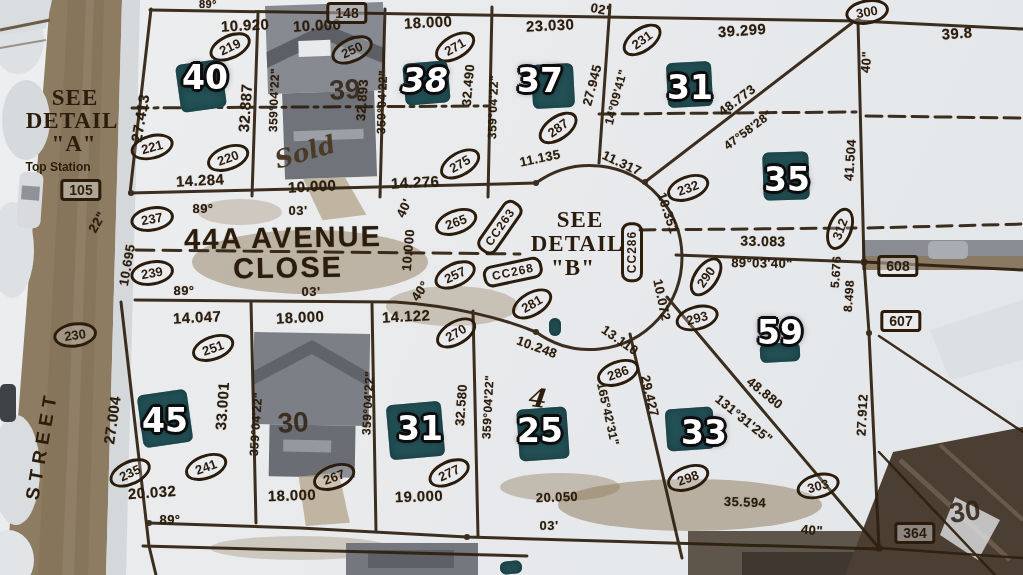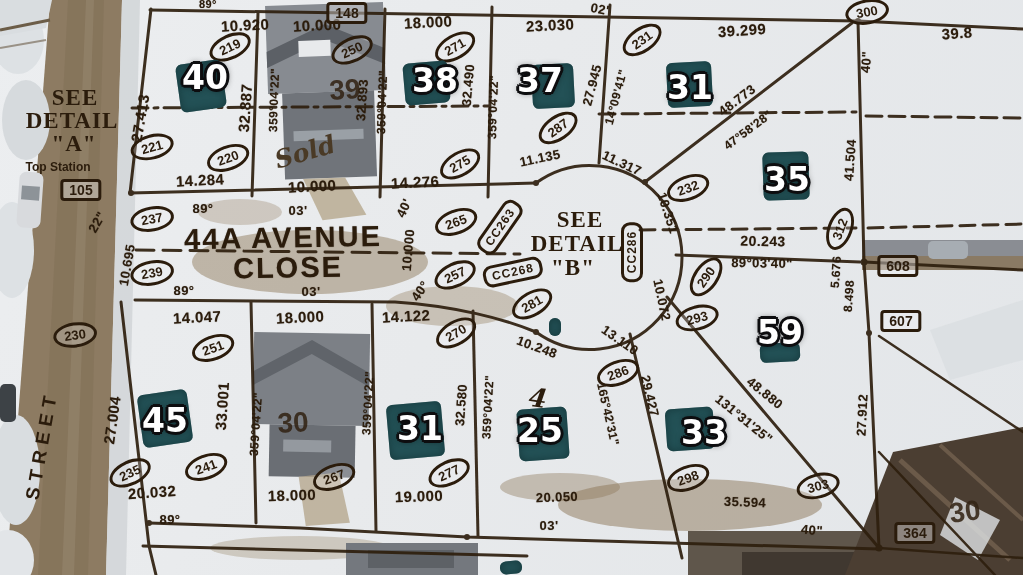--- a/index.html
+++ b/index.html
@@ -189,21 +189,21 @@
       <div class="dim" style="left: 203px; top: 208px; font-size: 13px; transform: translate(-50%, -50%) rotate(0deg);">89°</div>
       <div class="dim" style="left: 298px; top: 210px; font-size: 13px; transform: translate(-50%, -50%) rotate(0deg);">03'</div>
       <div class="dim" style="left: 404px; top: 208px; font-size: 13px; transform: translate(-50%, -50%) rotate(-65deg);">40'</div>
       <div class="dim" style="left: 408px; top: 250px; font-size: 13px; transform: translate(-50%, -50%) rotate(-85deg);">10.000</div>
       <div class="dim" style="left: 420px; top: 291px; font-size: 13px; transform: translate(-50%, -50%) rotate(-55deg);">40°</div>
       <div class="dim" style="left: 184px; top: 290px; font-size: 13px; transform: translate(-50%, -50%) rotate(0deg);">89°</div>
       <div class="dim" style="left: 311px; top: 291px; font-size: 13px; transform: translate(-50%, -50%) rotate(0deg);">03'</div>
       <div class="dim" style="left: 127px; top: 265px; font-size: 13px; transform: translate(-50%, -50%) rotate(-80deg);">10.695</div>
       <div class="dim" style="left: 97px; top: 222px; font-size: 13px; transform: translate(-50%, -50%) rotate(-60deg);">22"</div>
       <div class="dim" style="left: 668px; top: 213px; font-size: 13px; transform: translate(-50%, -50%) rotate(72deg);">10.351</div>
-      <div class="dim" style="left: 763px; top: 241px; font-size: 14px; transform: translate(-50%, -50%) rotate(1deg);">20.243</div>
+      <div class="dim" style="left: 763px; top: 241px; font-size: 14px; transform: translate(-50%, -50%) rotate(1deg);">33.083</div>
       <div class="dim" style="left: 762px; top: 263px; font-size: 13px; transform: translate(-50%, -50%) rotate(1deg);">89°03'40"</div>
       <div class="dim" style="left: 662px; top: 300px; font-size: 13px; transform: translate(-50%, -50%) rotate(78deg);">10.072</div>
       <div class="dim" style="left: 836px; top: 272px; font-size: 12px; transform: translate(-50%, -50%) rotate(-86deg);">5.676</div>
       <div class="dim" style="left: 849px; top: 296px; font-size: 12px; transform: translate(-50%, -50%) rotate(-86deg);">8.498</div>
       <div class="dim" style="left: 537px; top: 347px; font-size: 13px; transform: translate(-50%, -50%) rotate(20deg);">10.248</div>
       <div class="dim" style="left: 620px; top: 340px; font-size: 13px; transform: translate(-50%, -50%) rotate(35deg);">13.110</div>
       <div class="dim" style="left: 650px; top: 396px; font-size: 13px; transform: translate(-50%, -50%) rotate(77deg);">29.427</div>
       <div class="dim" style="left: 608px; top: 414px; font-size: 12px; transform: translate(-50%, -50%) rotate(77deg);">165°42'31"</div>
       <div class="dim" style="left: 765px; top: 393px; font-size: 13px; transform: translate(-50%, -50%) rotate(39deg);">48.880</div>
       <div class="dim" style="left: 744px; top: 419px; font-size: 13px; transform: translate(-50%, -50%) rotate(39deg);">131°31'25"</div>
@@ -267,21 +267,21 @@
       <div class="teal" style="left: 667px; top: 62px; width: 45px; height: 45px; transform: rotate(-3deg);"></div>
       <div class="teal" style="left: 763px; top: 152px; width: 46px; height: 48px; transform: rotate(-2deg);"></div>
       <div class="teal" style="left: 760px; top: 343px; width: 40px; height: 19px; transform: rotate(-3deg);"></div>
       <div class="teal" style="left: 666px; top: 408px; width: 48px; height: 42px; transform: rotate(-4deg);"></div>
       <div class="teal" style="left: 518px; top: 408px; width: 50px; height: 52px; transform: rotate(-4deg);"></div>
       <div class="teal" style="left: 388px; top: 403px; width: 55px; height: 55px; transform: rotate(-5deg);"></div>
       <div class="teal" style="left: 140px; top: 392px; width: 50px; height: 53px; transform: rotate(-8deg);"></div>
       <div class="teal" style="left: 549px; top: 318px; width: 12px; height: 18px; transform: rotate(0deg);"></div>
       <div class="teal" style="left: 500px; top: 561px; width: 22px; height: 13px; transform: rotate(-5deg);"></div>
       <div class="lotbadge" style="left: 205px; top: 77px; transform: translate(-50%, -50%) rotate(0deg);">40</div>
-      <div class="lotbadge" style="left: 435px; top: 80px; transform: translate(-50%, -50%) rotate(0deg);">38</div>
+      <div class="lotbadge" style="left: 425px; top: 80px; transform: translate(-50%, -50%) rotate(0deg); font-style: italic;">38</div>
       <div class="lotbadge" style="left: 540px; top: 80px; transform: translate(-50%, -50%) rotate(0deg);">37</div>
       <div class="lotbadge" style="left: 690px; top: 87px; transform: translate(-50%, -50%) rotate(0deg);">31</div>
       <div class="lotbadge" style="left: 787px; top: 179px; transform: translate(-50%, -50%) rotate(0deg);">35</div>
       <div class="lotbadge" style="left: 780px; top: 332px; transform: translate(-50%, -50%) rotate(0deg);">59</div>
       <div class="lotbadge" style="left: 704px; top: 432px; transform: translate(-50%, -50%) rotate(0deg);">33</div>
       <div class="lotbadge" style="left: 540px; top: 430px; transform: translate(-50%, -50%) rotate(0deg);">25</div>
       <div class="lotbadge" style="left: 420px; top: 428px; transform: translate(-50%, -50%) rotate(0deg);">31</div>
       <div class="lotbadge" style="left: 165px; top: 420px; transform: translate(-50%, -50%) rotate(0deg);">45</div>
       <div class="roofnum" style="left: 345px; top: 90px; transform: translate(-50%, -50%) rotate(-4deg);">39</div>
       <div class="roofnum" style="left: 293px; top: 423px; transform: translate(-50%, -50%) rotate(-3deg);">30</div>

